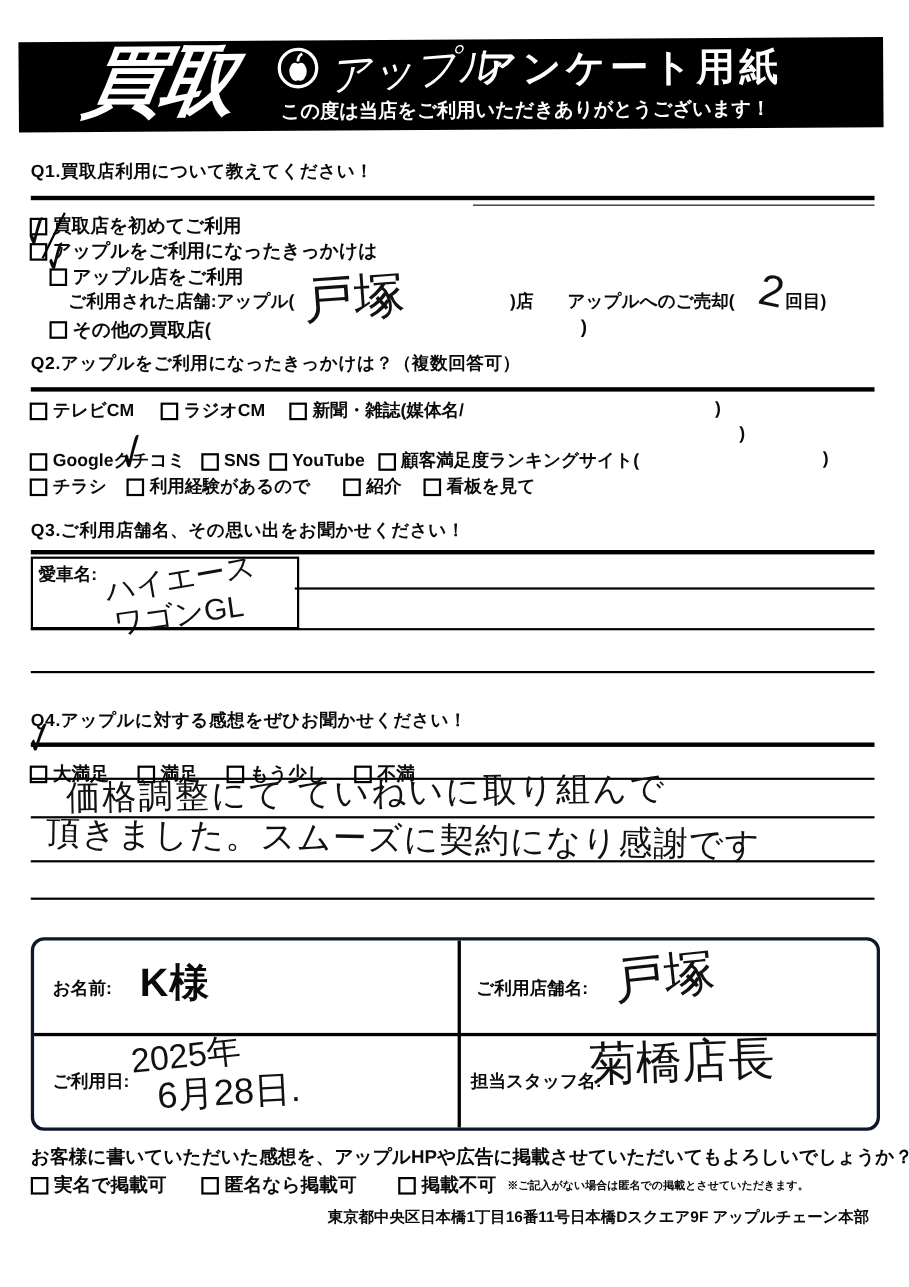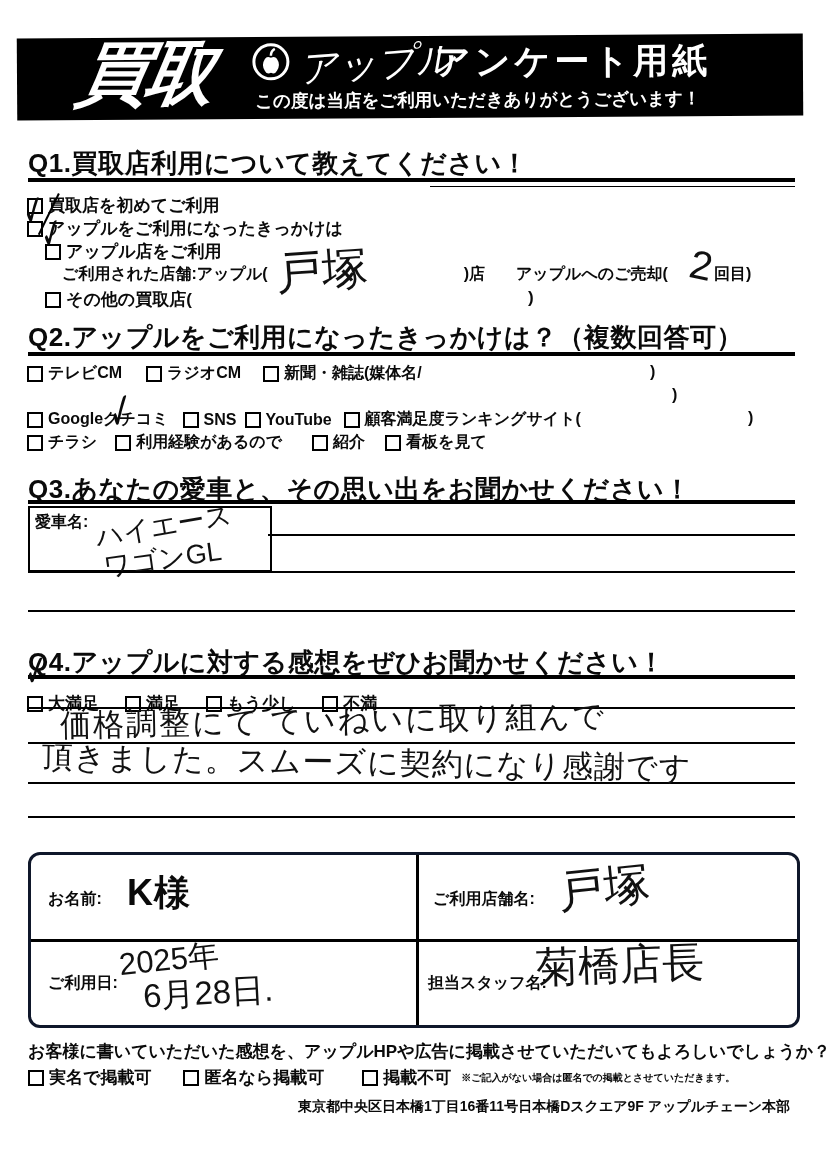--- a/index.html
+++ b/index.html
@@ -10,21 +10,21 @@
   .abs{position:absolute;}
   .b{font-weight:700;}
   
   .band{position:absolute;left:17px;top:36px;width:786px;height:82px;background:#000;transform:rotate(-0.35deg);overflow:visible;}
   .kaitori{position:absolute;left:62px;top:-10px;color:#fff;font-size:70px;font-weight:700;font-style:italic;letter-spacing:-3px;transform:skewX(-10deg);white-space:nowrap;}
   .brand-script{position:absolute;left:282px;top:2px;color:#fff;font-size:38px;font-weight:400;font-style:italic;transform:rotate(-4deg);white-space:nowrap;}
   .sheet-title{position:absolute;left:418px;top:3px;color:#fff;font-size:35px;font-weight:700;letter-spacing:4px;white-space:nowrap;}
   .tagline{position:absolute;left:238px;top:52px;color:#fff;font-size:17.5px;font-weight:700;white-space:nowrap;}
   .logo-circ{position:absolute;left:233px;top:4px;}
   
-  .qtitle{position:absolute;font-size:26px;font-weight:700;white-space:nowrap;letter-spacing:0.5px;}
+  .qtitle{position:absolute;font-size:16px;font-weight:700;white-space:nowrap;letter-spacing:0.5px;}
   .hline{position:absolute;background:#000;height:2px;}
   .thick{height:4px;}
   
   .opt-row{position:absolute;display:flex;align-items:center;font-weight:700;font-size:17px;white-space:nowrap;}
   .opt-inline{display:inline-flex;align-items:center;}
   .cb{display:inline-block;width:12px;height:12px;border:2px solid #000;margin-right:5px;flex:none;background:#fff;}
   .check{position:absolute;font-size:28px;font-weight:400;line-height:1;transform:rotate(-10deg) scaleY(1.5);transform-origin:bottom left;}
   .stroke{position:absolute;width:2px;background:#000;transform-origin:top left;}
   
   .hand{position:absolute;font-weight:400;white-space:nowrap;color:#111;}
@@ -154,21 +154,21 @@
       <span class="cb"></span>
       <span>紹介</span>
     </span>
   <span class="opt-inline">
       <span class="cb"></span>
       <span>看板を見て</span>
     </span>
 </div>
 <span class="check" style="left:112px;top:412px;transform:rotate(-6deg) scaleY(1.9);">✓</span>
 
-<div class="qtitle" style="left:28px;top:472px;">Q3.あなたの愛車と、その思い出をお聞かせください！</div>
+<div class="qtitle" style="left:28px;top:472px;">Q3.ご利用店舗名、その思い出をお聞かせください！</div>
 <div class="hline thick" style="left:28px;top:500px;width:767px;"></div>
 
 <div class="carbox">
   <div style="position:absolute;left:5px;top:4px;font-size:16px;font-weight:700;">愛車名:</div>
 </div>
 <div class="hand" style="left:95px;top:508px;font-size:27px;transform:rotate(-10deg);">ハイエース</div>
 <div class="hand" style="left:103px;top:541px;font-size:27px;transform:rotate(-8deg);">ワゴンGL</div>
 
 <div class="hline" style="left:268px;top:534px;width:527px;"></div>
 <div class="hline" style="left:28px;top:571px;width:767px;"></div>

